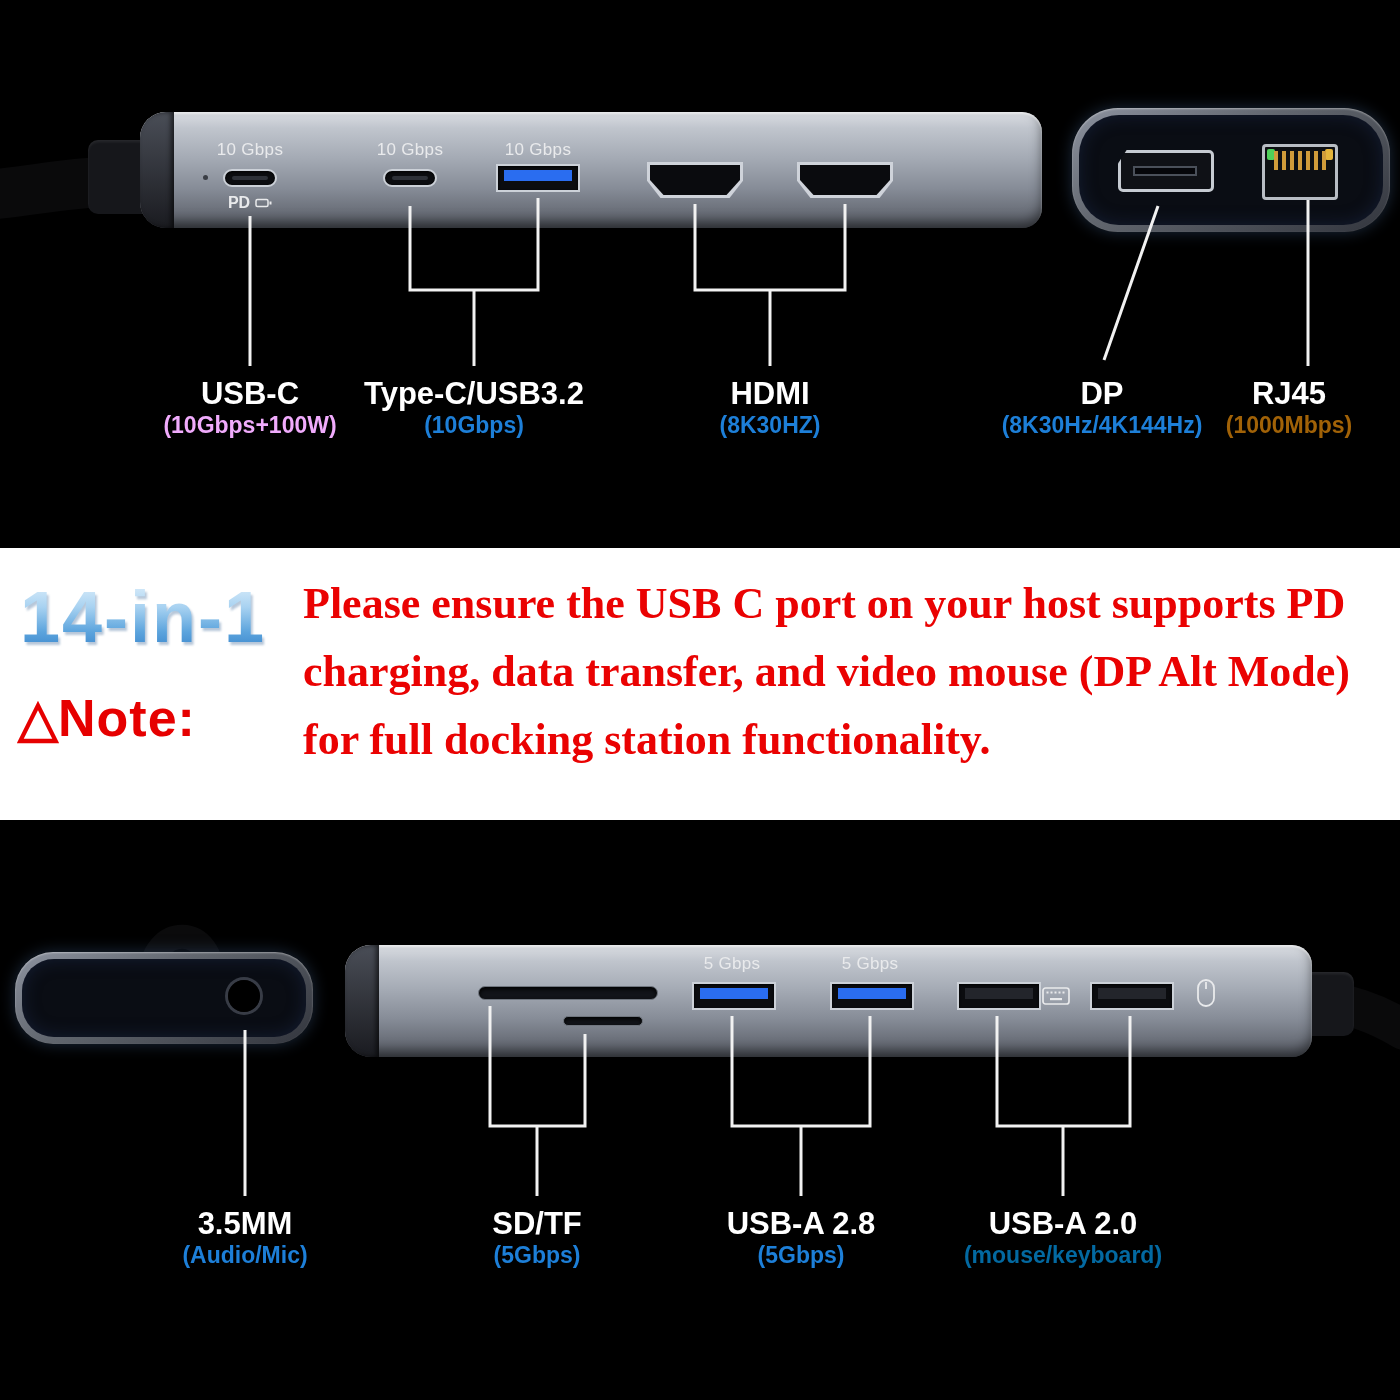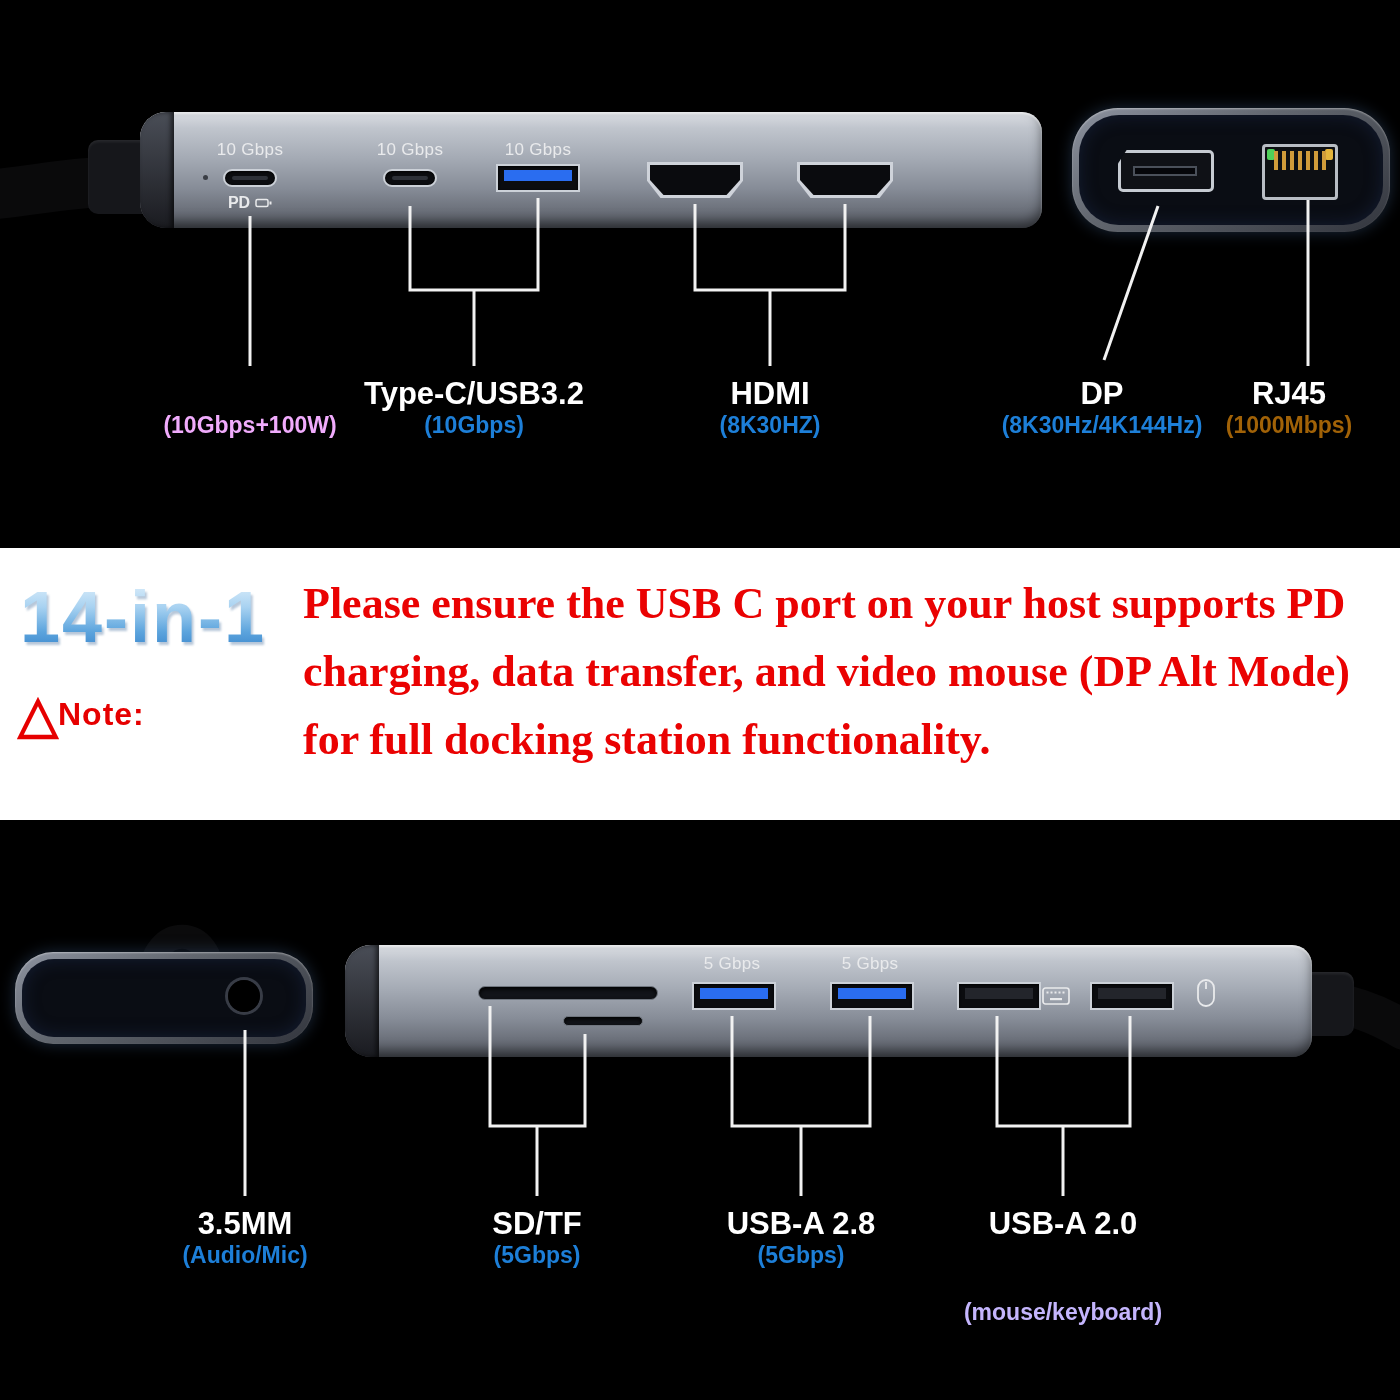--- a/index.html
+++ b/index.html
@@ -66,21 +66,21 @@
   .label-sub{position:absolute;text-align:center;font-weight:700;font-size:23px}
 
   
   .band-white{position:absolute;left:0;top:548px;width:1400px;height:272px;background:#fff;z-index:4}
   .badge{position:absolute;left:20px;top:28px;font-size:72px;font-weight:800;letter-spacing:2px;
          background:linear-gradient(180deg,#eaf5fd 0%,#a8d2f1 38%,#5ca4dd 68%,#2e7cc6 100%);
          -webkit-background-clip:text;background-clip:text;color:transparent;
          filter:drop-shadow(2px 3px 1px rgba(50,95,145,.35))}
   .note-row{position:absolute;left:18px;top:140px;display:flex;align-items:center}
   .warn-tri{font-size:52px;line-height:1;font-weight:700}
-  .note-word{font-size:32px;font-weight:800;letter-spacing:1px}
+  .note-word{font-size:52px;font-weight:800;letter-spacing:1px}
   .note-text{position:absolute;left:303px;top:22px;width:1092px;
              font-family:"Liberation Serif",serif;font-weight:700;font-size:44px;line-height:1.55}
 </style>
 </head>
 <body>
 
 <div class="canvas">
 
   <svg class="svg-under" width="1400" height="1400" viewBox="0 0 1400 1400">
     <path d="M-20,196 C35,190 65,184 100,182" stroke="#0a0a0b" stroke-width="50" fill="none" stroke-linecap="round"></path>
@@ -124,20 +124,21 @@
     <div class="dp" style="left:46px;top:42px">
         <div class="slot2"></div>
       </div>
     <div class="rj45" style="left:190px;top:36px">
       <div class="led-g"></div>
       <div class="led-y"></div>
       <div class="pins"></div>
     </div>
   </div>
 
+  <div class="lbl label-title" style="left:120px;top:376px;width:260px">USB-C</div>
   <div class="lbl label-sub" style="left:120px;top:412px;width:260px;color:#f0abfc">(10Gbps+100W)</div>
   <div class="lbl label-title" style="left:324px;top:376px;width:300px">Type-C/USB3.2</div>
   <div class="lbl label-sub" style="left:324px;top:412px;width:300px;color:#1d7fd8">(10Gbps)</div>
   <div class="lbl label-title" style="left:640px;top:376px;width:260px">HDMI</div>
   <div class="lbl label-sub" style="left:640px;top:412px;width:260px;color:#1d7fd8">(8K30HZ)</div>
   <div class="lbl label-title" style="left:952px;top:376px;width:300px">DP</div>
   <div class="lbl label-sub" style="left:952px;top:412px;width:300px;color:#1d7fd8">(8K30Hz/4K144Hz)</div>
   <div class="lbl label-title" style="left:1178px;top:376px;width:222px">RJ45</div>
   <div class="lbl label-sub" style="left:1178px;top:412px;width:222px;color:#a16207">(1000Mbps)</div>
 
@@ -213,15 +214,15 @@
     </g>
   </svg>
 
   <div class="lbl label-title" style="left:115px;top:1206px;width:260px">3.5MM</div>
   <div class="lbl label-sub" style="left:115px;top:1242px;width:260px;color:#1d7fd8">(Audio/Mic)</div>
   <div class="lbl label-title" style="left:407px;top:1206px;width:260px">SD/TF</div>
   <div class="lbl label-sub" style="left:407px;top:1242px;width:260px;color:#1d7fd8">(5Gbps)</div>
   <div class="lbl label-title" style="left:671px;top:1206px;width:260px">USB-A 2.8</div>
   <div class="lbl label-sub" style="left:671px;top:1242px;width:260px;color:#1d7fd8">(5Gbps)</div>
   <div class="lbl label-title" style="left:903px;top:1206px;width:320px">USB-A 2.0</div>
-  <div class="lbl label-sub" style="left:903px;top:1299px;width:320px;color:#c4b5fd">(mouse/keyboard)</div>
+  <div class="lbl label-sub" style="left:903px;top:1242px;width:320px;color:#0369a1">(mouse/keyboard)</div>
 
 </div>
 
 </body></html>

